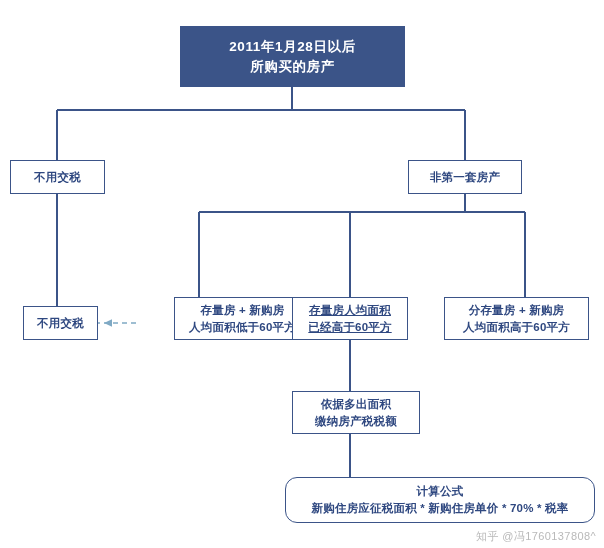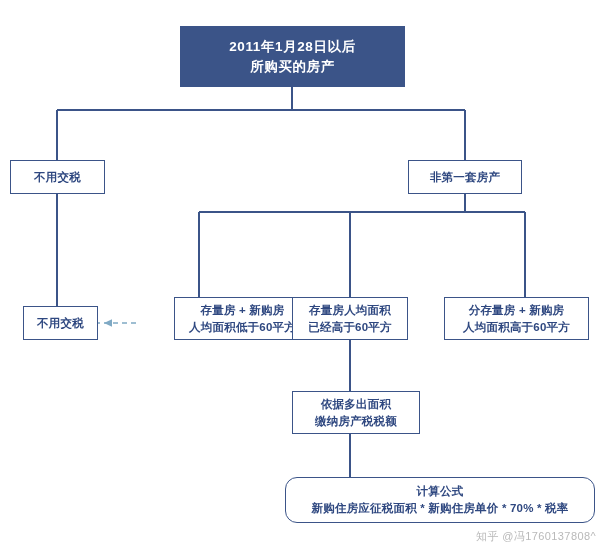--- a/index.html
+++ b/index.html
@@ -98,21 +98,21 @@
 
   <div class="node box" style="left:10px; top:160px; width:95px; height:34px;">不用交税</div>
 
   <div class="node box" style="left:23px; top:306px; width:75px; height:34px;">不用交税</div>
 
   <div class="node box" style="left:408px; top:160px; width:114px; height:34px;">非第一套房产</div>
 
   <div class="node box" style="left:136px; top:297px; width:137px; height:43px;margin-left:38px;">存量房 + 新购房
 人均面积低于60平方</div>
 
-  <div class="node box" style="left:292px; top:297px; width:116px; height:43px;">存量房人均面积
+  <div class="node box" style="left:292px; top:297px; width:116px; height:43px;text-decoration:underline;">存量房人均面积
 已经高于60平方</div>
 
   <div class="node box" style="left:444px; top:297px; width:145px; height:43px;">分存量房 + 新购房
 人均面积高于60平方</div>
 
   <div class="node box" style="left:286px; top:391px; width:128px; height:43px;margin-left:6px;">依据多出面积
 缴纳房产税税额</div>
 
   <div class="node box" style="left:285px; top:477px; width:310px; height:46px;border-radius:12px;">计算公式
 新购住房应征税面积 * 新购住房单价 * 70% * 税率</div>

